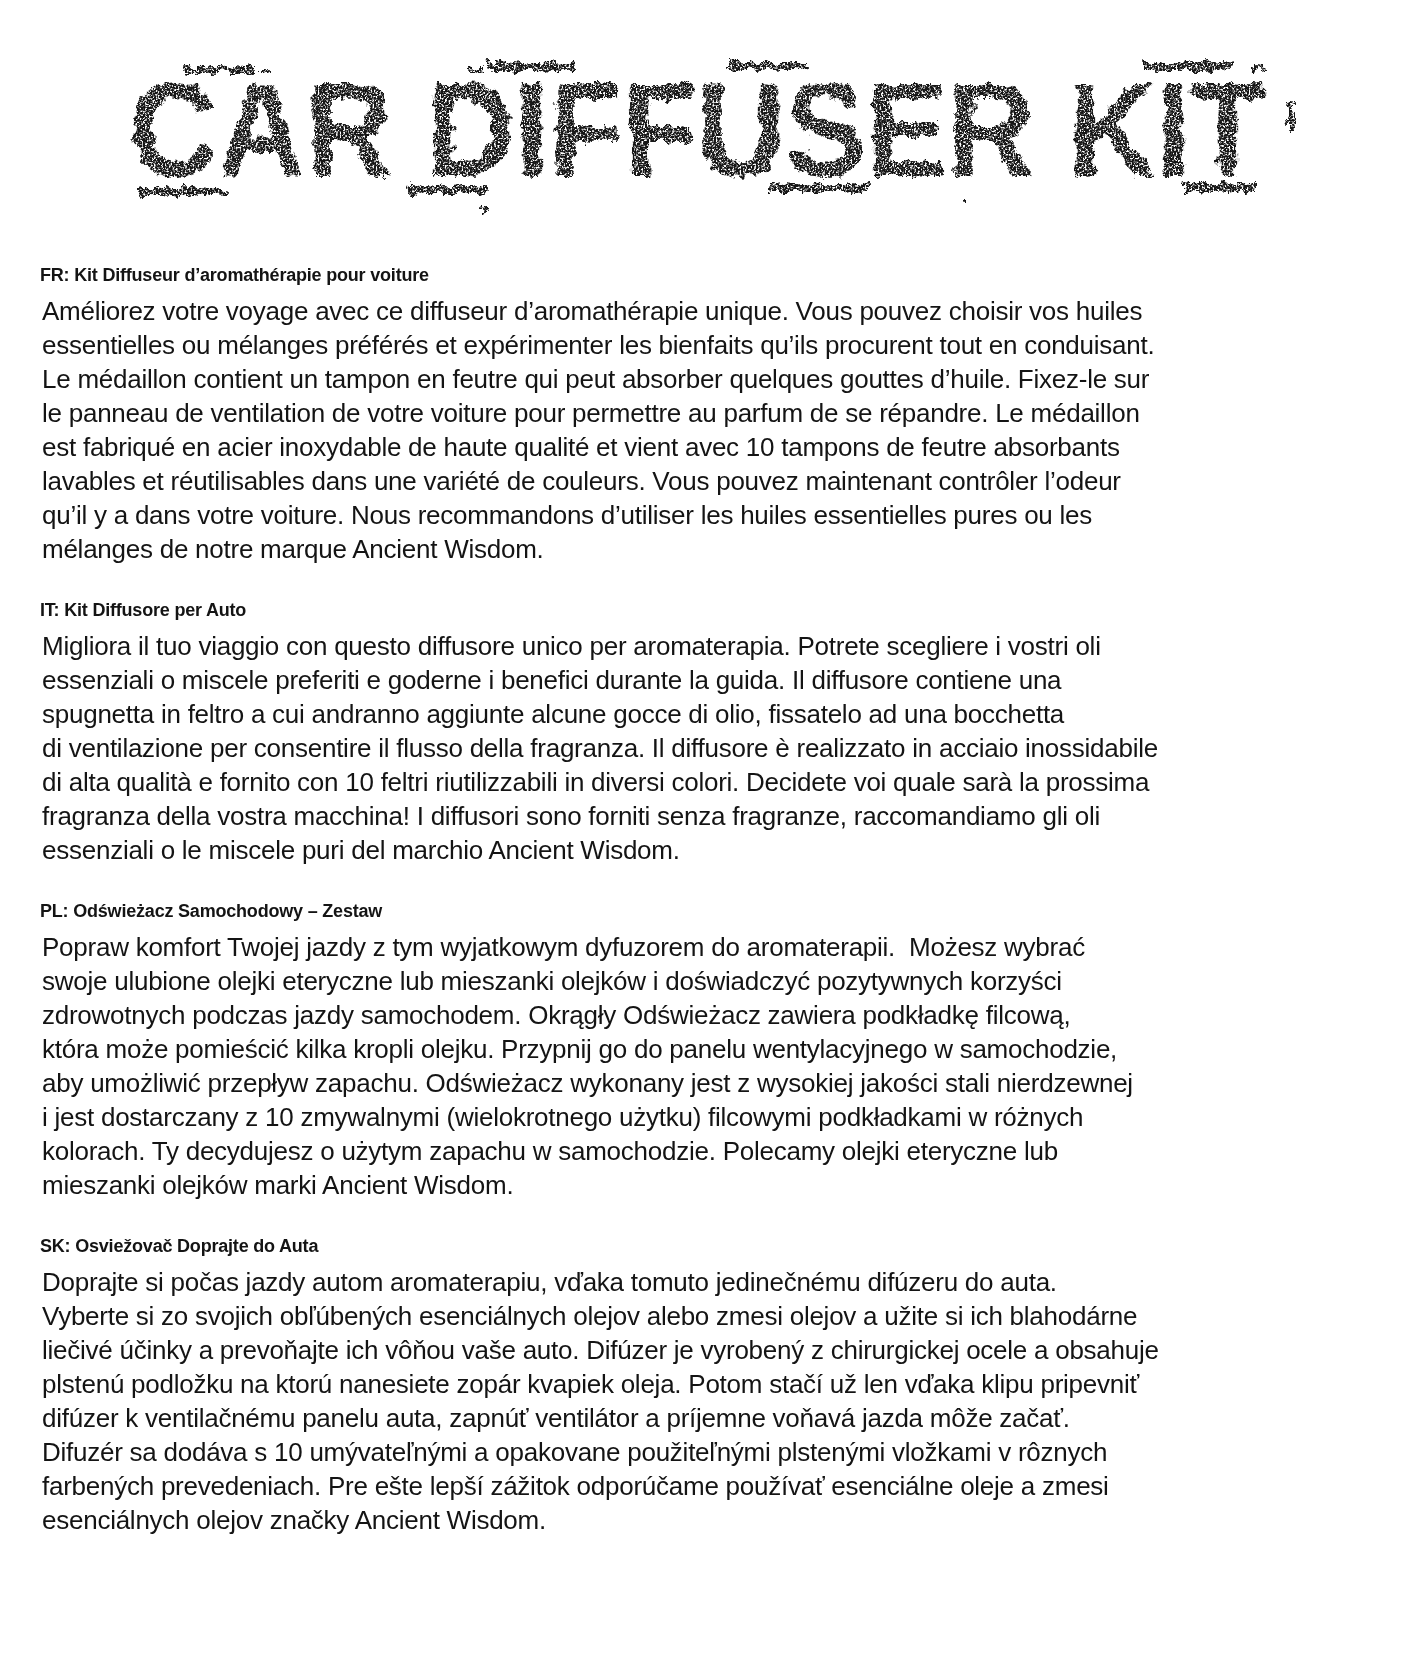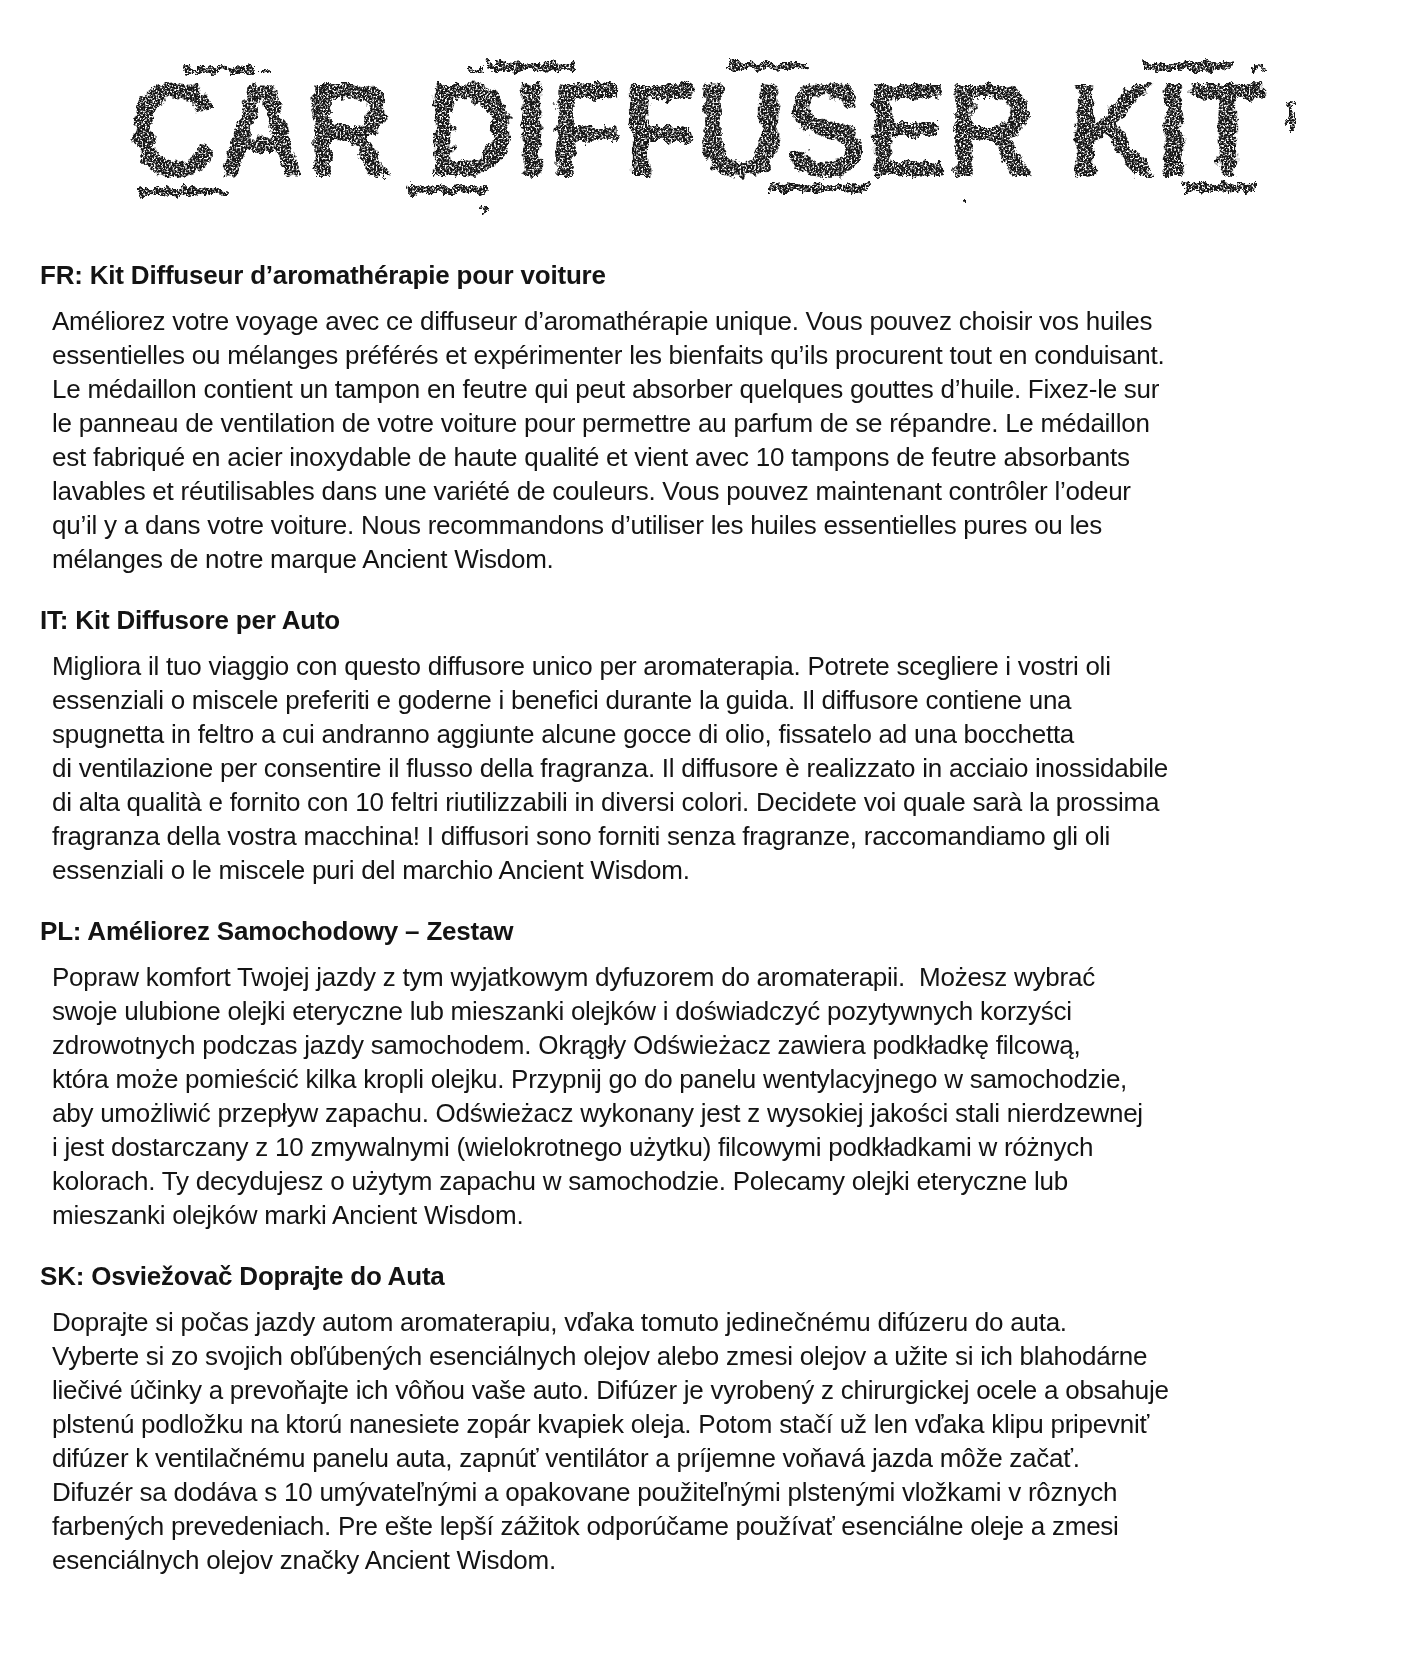--- a/index.html
+++ b/index.html
@@ -14,30 +14,30 @@
     font-family: "Liberation Sans", "DejaVu Sans", sans-serif;
     overflow: hidden;
   }
   header.title-banner { display: block; }
   header.title-banner svg { display: block; }
   main.content {
     margin-left: 40px;
     width: 1368px;
   }
   section.lang-section h2 {
-    font-size: 26px;
+    font-size: 18px;
     line-height: 34px;
     font-weight: bold;
     margin: 27px 0 0 0;
     letter-spacing: -0.2px;
   }
   section.lang-section p {
     font-size: 26px;
     line-height: 34px;
-    margin: 12px;
+    margin: 2px;
     white-space: pre-wrap;
     letter-spacing: -0.25px;
   }
 </style>
 </head>
 <body>
 
 <header class="title-banner">
   <svg width="1410" height="231" viewBox="0 0 1410 231" xmlns="http://www.w3.org/2000/svg">
     <defs>
@@ -88,21 +88,21 @@
     <p>Migliora il tuo viaggio con questo diffusore unico per aromaterapia. Potrete scegliere i vostri oli
 essenziali o miscele preferiti e goderne i benefici durante la guida. Il diffusore contiene una
 spugnetta in feltro a cui andranno aggiunte alcune gocce di olio, fissatelo ad una bocchetta
 di ventilazione per consentire il flusso della fragranza. Il diffusore è realizzato in acciaio inossidabile
 di alta qualità e fornito con 10 feltri riutilizzabili in diversi colori. Decidete voi quale sarà la prossima
 fragranza della vostra macchina! I diffusori sono forniti senza fragranze, raccomandiamo gli oli
 essenziali o le miscele puri del marchio Ancient Wisdom.</p>
   </section>
 
   <section class="lang-section">
-    <h2>PL: Améliorez Samochodowy – Zestaw</h2>
+    <h2>PL: Odświeżacz Samochodowy – Zestaw</h2>
     <p>Popraw komfort Twojej jazdy z tym wyjatkowym dyfuzorem do aromaterapii.  Możesz wybrać
 swoje ulubione olejki eteryczne lub mieszanki olejków i doświadczyć pozytywnych korzyści
 zdrowotnych podczas jazdy samochodem. Okrągły Odświeżacz zawiera podkładkę filcową,
 która może pomieścić kilka kropli olejku. Przypnij go do panelu wentylacyjnego w samochodzie,
 aby umożliwić przepływ zapachu. Odświeżacz wykonany jest z wysokiej jakości stali nierdzewnej
 i jest dostarczany z 10 zmywalnymi (wielokrotnego użytku) filcowymi podkładkami w różnych
 kolorach. Ty decydujesz o użytym zapachu w samochodzie. Polecamy olejki eteryczne lub
 mieszanki olejków marki Ancient Wisdom.</p>
   </section>
 

